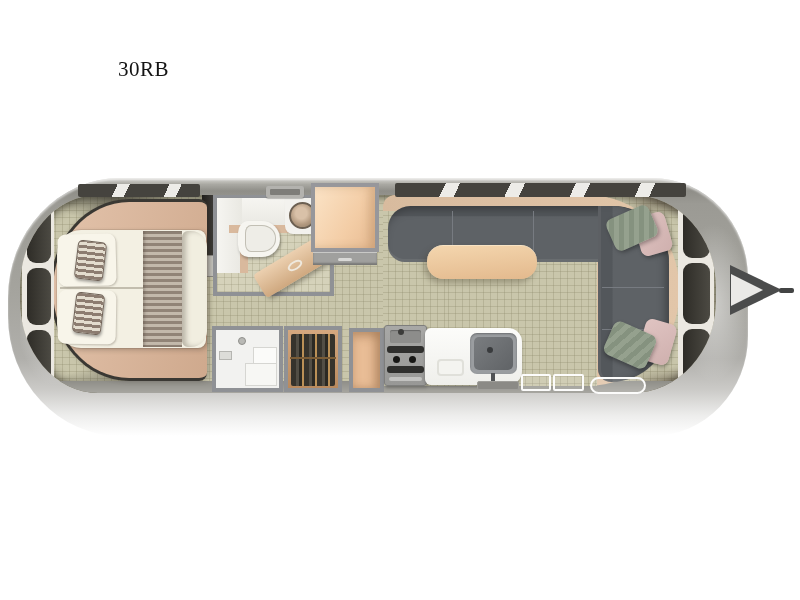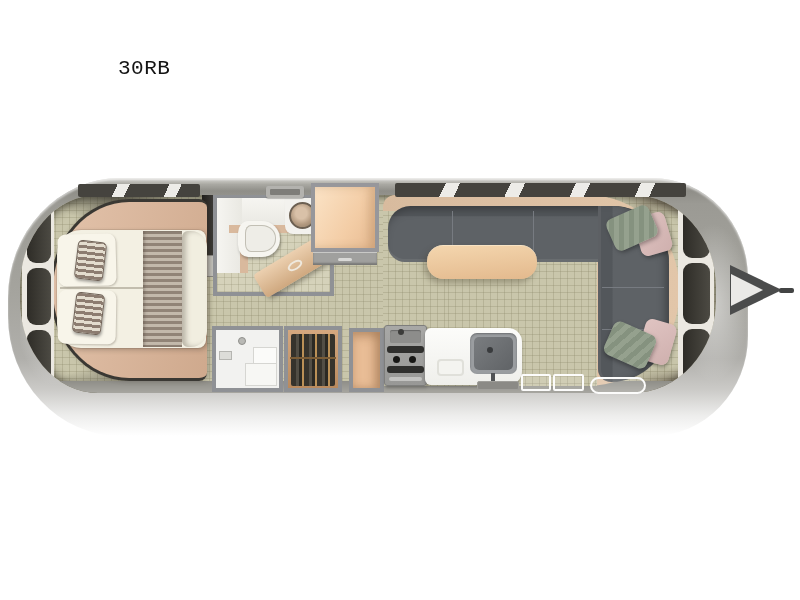--- a/index.html
+++ b/index.html
@@ -1,17 +1,17 @@
 <!DOCTYPE html>
 <html><head>
 <meta charset="utf-8">
 <style>
   html,body{margin:0;padding:0;background:#ffffff;}
   .canvas{position:relative;width:800px;height:600px;background:#ffffff;overflow:hidden;
-          font-family:Liberation Mono, monospace;}
+          font-family:Liberation Serif, serif;}
   .abs{position:absolute;}
 
   
   .plan-title{left:118px;top:57px;font-size:21px;color:#141414;letter-spacing:.5px;}
 
   
   .trailer{left:8px;top:178px;width:740px;height:258px;
     border-radius:112px 96px 96px 112px / 120px 100px 100px 120px;
     background:linear-gradient(180deg,#d8d7d3 0%,#a9a8a2 2.5%,#8f8e88 5%,#9b9a94 10%,
                #a5a49e 45%,#b0afab 70%,#cbcac7 82%,#ededec 92%,#ffffff 100%);

